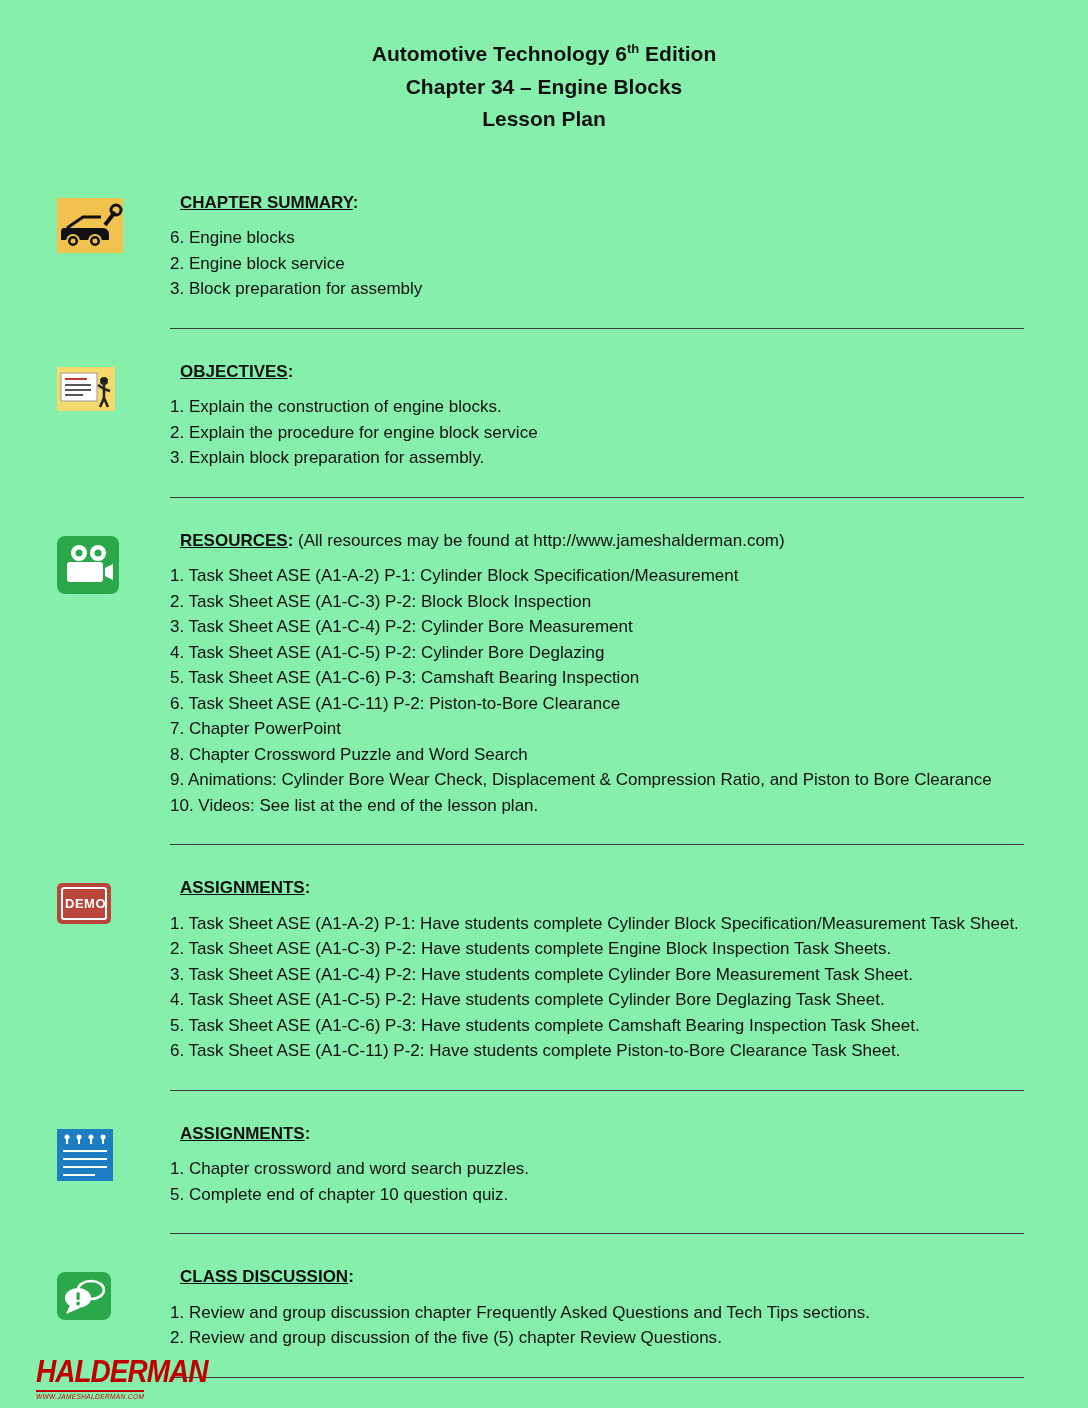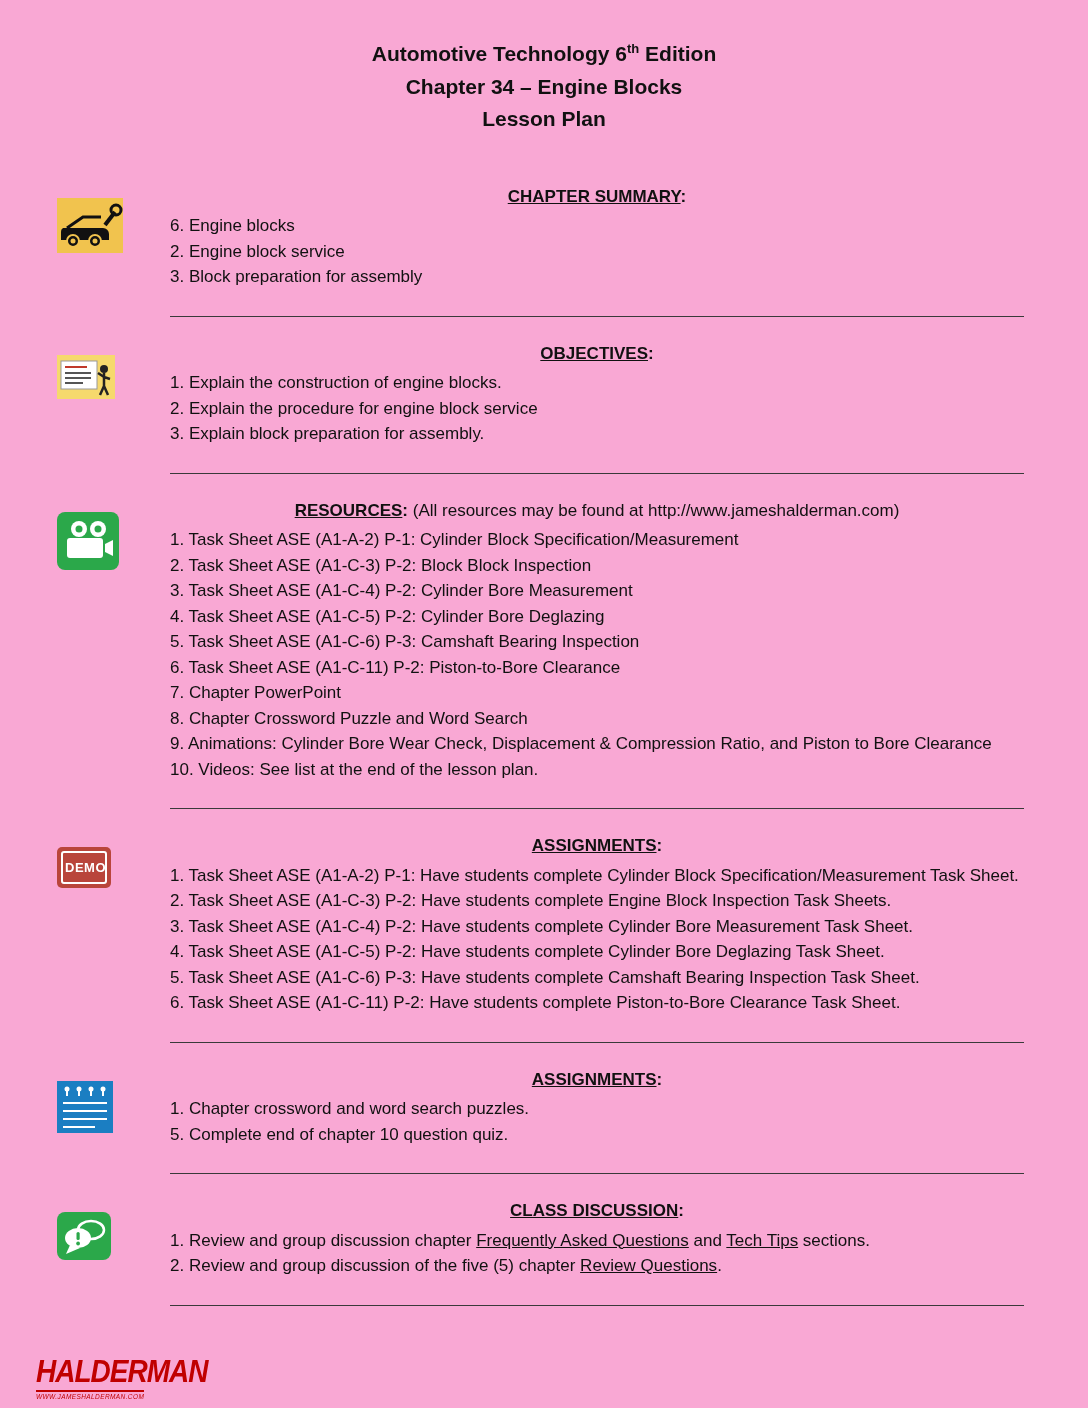--- a/index.html
+++ b/index.html
@@ -1,31 +1,31 @@
 <!DOCTYPE html>
 <html><head>
 <meta charset="utf-8">
 <style>
   html,body { margin:0; padding:0; background:#ffffff; }
   .page {
-    position:relative; width:1088px; height:1408px; background:#f9a8d4;
+    position:relative; width:1088px; height:1408px; background:#86efac;
     font-family:"Liberation Sans", sans-serif; color:#111; overflow:hidden;
   }
   .title-block { text-align:center; padding-top:38px; font-size:21px; font-weight:bold; line-height:1.55; margin-bottom:44px; }
   .title-block sup { font-size:62%; }
   .main { margin-left:57px; margin-right:64px; }
   .section { display:flex; }
   .icon-col { width:113px; flex:0 0 113px; padding-top:18px; }
   .content { flex:1; font-size:17px; line-height:1.5; }
-  .heading { margin:4px;text-align:center; }
+  .heading { margin:10px; }
   .hd { font-weight:bold; text-decoration:underline; }
   .hb { font-weight:bold; }
   .hs { font-weight:normal; }
   .li span.b { font-weight:normal; }
-  .li span.u { text-decoration:underline; }
+  .li span.u { }
   hr.rule { border:none; border-top:1px solid #3a3a3a; margin:26px 0 20px 113px; }
   
   .demo-sign { width:54px; background:#B9453B; border-radius:5px; padding:4px; box-sizing:border-box; }
   .demo-inner { border:2px solid #fff; border-radius:3px; padding:7px 2px; text-align:center;
                 color:#fff; font-weight:bold; font-size:13px; letter-spacing:0.5px; }
   
   .logo-block { position:absolute; left:36px; bottom:8px;font-style:italic; }
   .logo-name { color:#C00000; font-weight:bold; font-size:28px; line-height:1; letter-spacing:-1px;
                transform:scaleY(1.15); transform-origin:bottom left; width:max-content; }
   .logo-url { color:#C00000; font-size:6.5px; letter-spacing:0.4px; border-top:2px solid #C00000;

